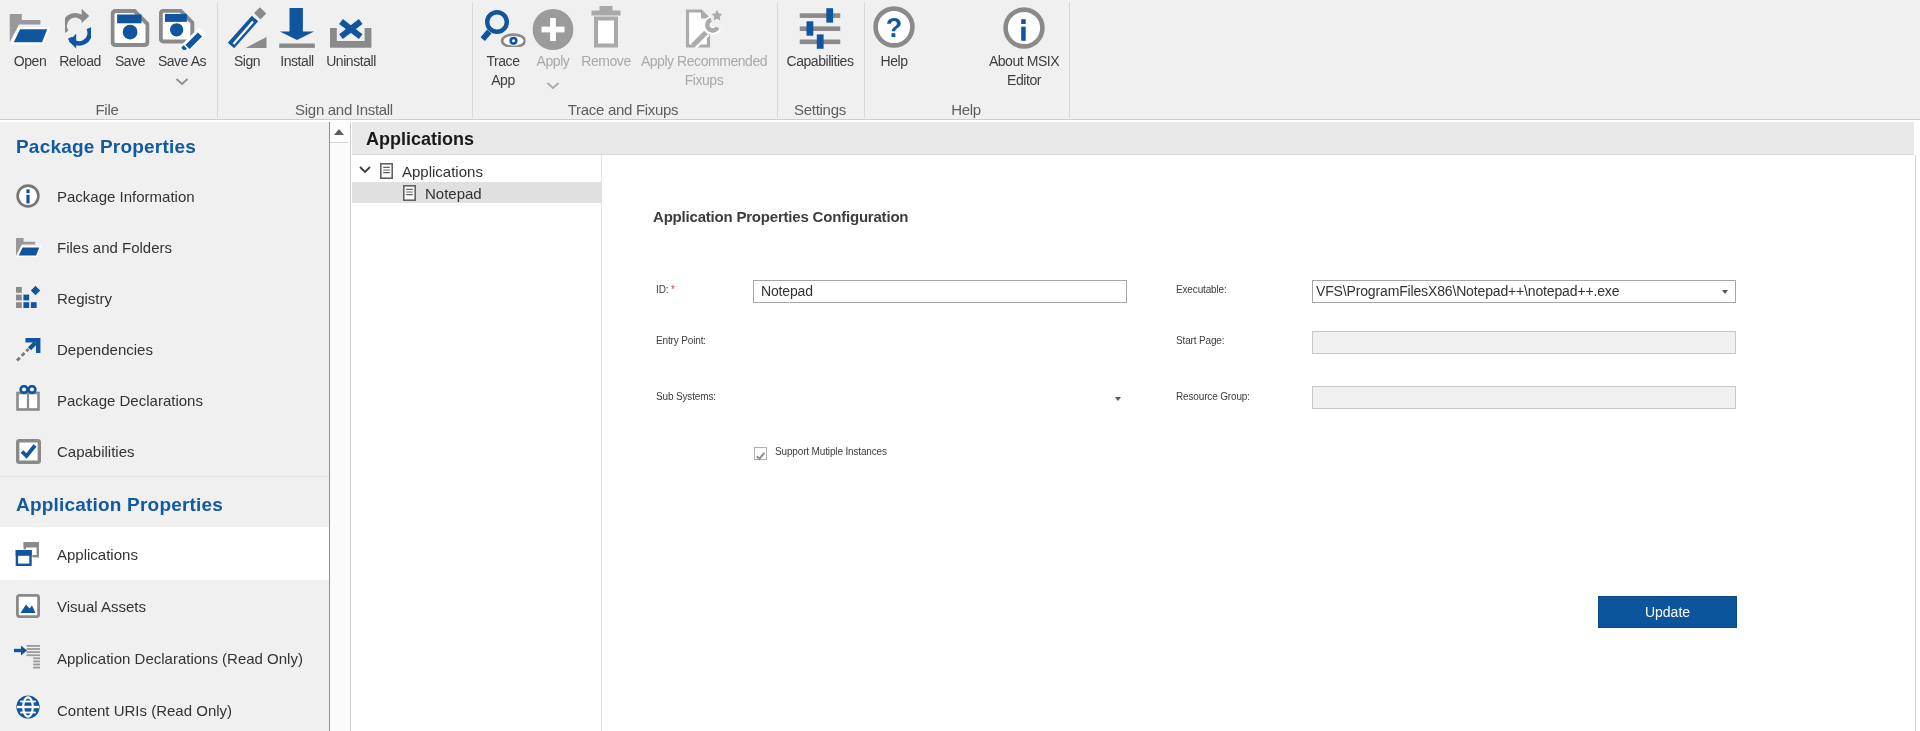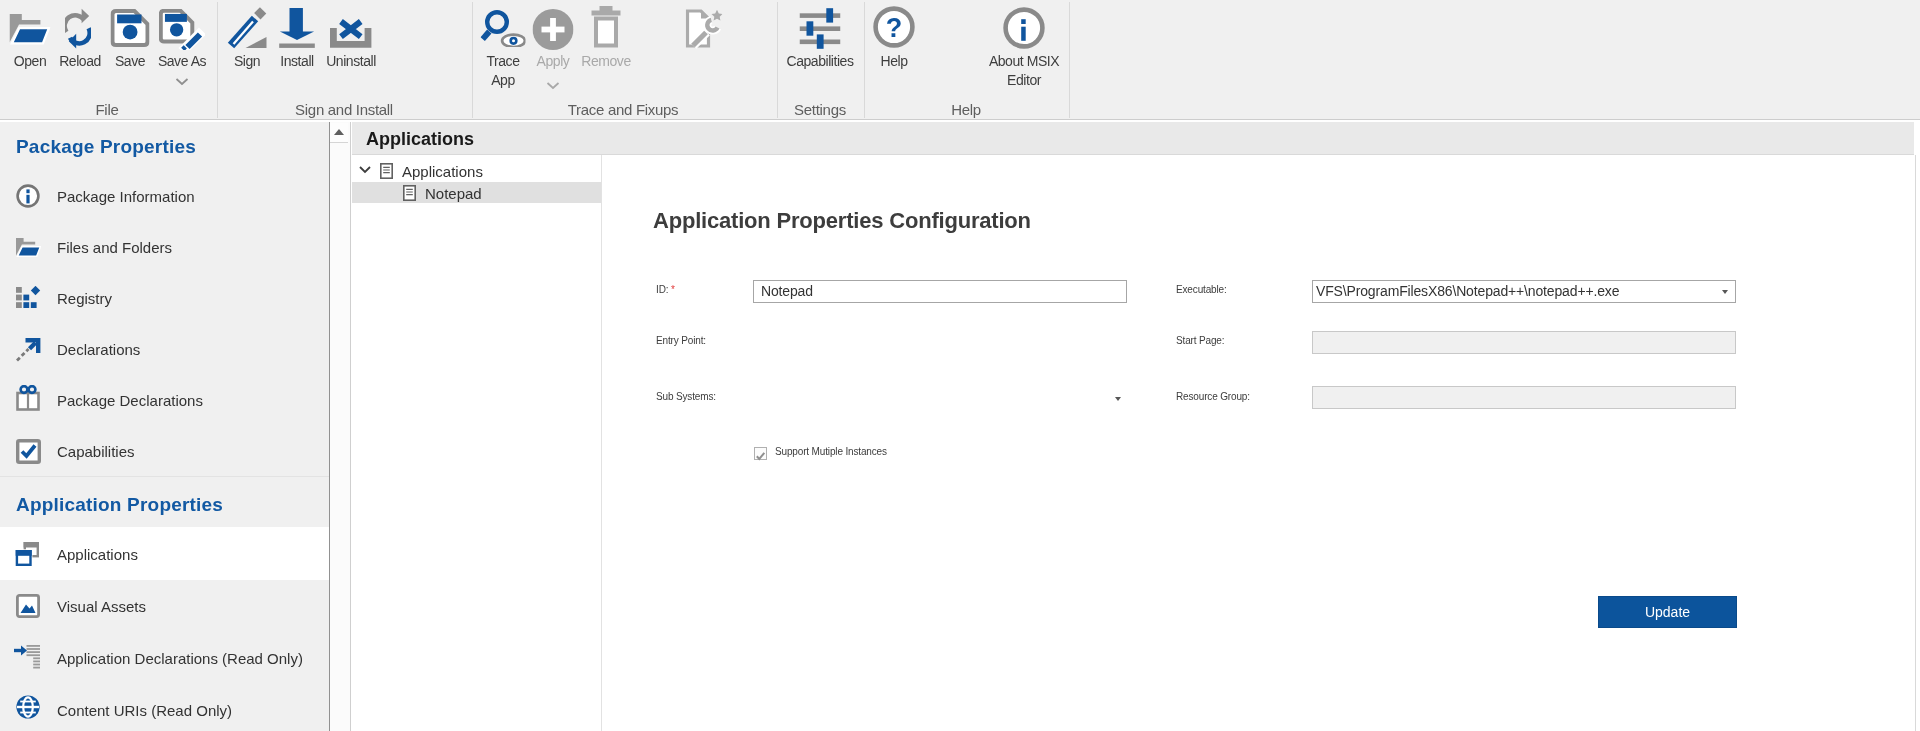--- a/index.html
+++ b/index.html
@@ -153,20 +153,21 @@
 <div class="rbtn gray" style="left:604px;width:200px">
 <svg class="ricon" style="top:9px" width="37" height="40" viewBox="0 0 37 40">
 <path d="M2 2 H15.5 L23 9.5 V37 H2 Z" fill="#fff" stroke="#ababab" stroke-width="3.2"></path>
 <path d="M15.5 2 V9.5 H23 Z" fill="#ababab"></path>
 <polygon points="31.5,0.7 33.3,4.4 37,4.9 34.2,7.7 34.9,11.6 31.5,9.7 28.1,11.6 28.8,7.7 26,4.9 29.7,4.4" fill="#ababab"></polygon>
 <path d="M7.5 36.5 L21 23" stroke="#fff" stroke-width="9.5"></path>
 <path d="M25.8 10.9 A5.4 5.4 0 1 0 32 18.6" stroke="#fff" stroke-width="8" fill="none"></path>
 <path d="M7.5 36.5 L20.5 23.5" stroke="#ababab" stroke-width="5.2"></path>
 <path d="M25.8 10.9 A5.4 5.4 0 1 0 32 18.6" stroke="#ababab" stroke-width="4.4" fill="none"></path>
 </svg>
+<div class="rlabel">Apply Recommended<br>Fixups</div>
 </div>
 
 <div class="rbtn" style="left:770px;width:100px">
 <svg class="ricon" style="top:8px" width="41" height="41" viewBox="0 0 41 41">
 <rect x="0" y="5.3" width="41" height="4.6" fill="#8a8a8a"></rect>
 <rect x="0" y="18.4" width="41" height="4.6" fill="#8a8a8a"></rect>
 <rect x="0" y="31.5" width="41" height="4.6" fill="#8a8a8a"></rect>
 <rect x="26.8" y="0.2" width="6.8" height="14.4" fill="#10559E"></rect>
 <rect x="7" y="13.3" width="6.8" height="14.4" fill="#10559E"></rect>
 <rect x="17.3" y="26.4" width="6.8" height="14.4" fill="#10559E"></rect>
@@ -214,21 +215,21 @@
 <rect x="7.4" y="16.2" width="5.8" height="5.8" fill="#10559E"></rect>
 <rect x="14.8" y="16.2" width="5.8" height="5.8" fill="#10559E"></rect>
 <rect x="16.2" y="1.2" width="6.6" height="6.6" fill="#10559E" transform="rotate(45 19.5 4.5)"></rect>
 </svg>
 <div class="navitem" style="top:290px">Registry</div>
 <svg class="navicon" style="left:15px;top:337px" width="26" height="25" viewBox="0 0 26 25">
 <path d="M2 23.5 L13.5 12" stroke="#7a7a7a" stroke-width="2.8" stroke-dasharray="4 2.6" fill="none"></path>
 <path d="M10.5 3.2 H23.2 V16" stroke="#10559E" stroke-width="4.4" fill="none"></path>
 <path d="M14.5 11.8 L20.5 5.8" stroke="#10559E" stroke-width="4.4"></path>
 </svg>
-<div class="navitem" style="top:341px">Declarations</div>
+<div class="navitem" style="top:341px">Dependencies</div>
 <svg class="navicon" style="left:16px;top:385px" width="24" height="27" viewBox="0 0 24 27">
 <rect x="1.5" y="8" width="21" height="16.5" fill="#fff" stroke="#8a8a8a" stroke-width="2.6"></rect>
 <line x1="12" y1="8" x2="12" y2="24.5" stroke="#8a8a8a" stroke-width="2.2"></line>
 <circle cx="8" cy="4.5" r="3.4" fill="none" stroke="#10559E" stroke-width="2.6"></circle>
 <circle cx="16" cy="4.5" r="3.4" fill="none" stroke="#10559E" stroke-width="2.6"></circle>
 </svg>
 <div class="navitem" style="top:392px">Package Declarations</div>
 <svg class="navicon" style="left:16px;top:439px" width="25" height="25" viewBox="0 0 25 25">
 <rect x="1.7" y="1.7" width="21.6" height="21.6" rx="1.5" fill="#fff" stroke="#8a8a8a" stroke-width="3.4"></rect>
 <path d="M6 12.5 L10.5 17 L19 6.5" stroke="#10559E" stroke-width="3.8" fill="none"></path>
@@ -294,21 +295,21 @@
 <path d="M3.2 4.3 H9.8 M3.2 7 H9.8 M3.2 9.7 H9.8" stroke="#616161" stroke-width="1.2"></path>
 </svg>
 <div class="treerow" style="left:50px;top:8px">Applications</div>
 <svg class="abs" style="left:51px;top:30px" width="13" height="16" viewBox="0 0 13 16">
 <rect x="0.8" y="0.8" width="11.4" height="14.4" fill="#fff" stroke="#616161" stroke-width="1.6"></rect>
 <path d="M3.2 4.3 H9.8 M3.2 7 H9.8 M3.2 9.7 H9.8" stroke="#616161" stroke-width="1.2"></path>
 </svg>
 <div class="treerow" style="left:73px;top:30px">Notepad</div>
 </div>
 <div id="form">
-<div class="abs" style="left:51px;top:53px;font-size:22px;letter-spacing:-0.2px;font-weight:bold;color:#3d3d3d">Application Properties Configuration</div>
+<div class="abs" style="left:51px;top:53px;font-size:15px;letter-spacing:-0.2px;font-weight:bold;color:#3d3d3d">Application Properties Configuration</div>
 <div class="flabel" style="left:54px;top:129px">ID: <span style="color:#e23b3b">*</span></div>
 <div class="finput" style="left:151px;top:125px;width:374px;height:23px;box-sizing:border-box">Notepad</div>
 <div class="flabel" style="left:574px;top:129px">Executable:</div>
 <div class="finput" style="left:710px;top:125px;width:423.5px;height:23px;box-sizing:border-box;padding-left:3px">VFS\ProgramFilesX86\Notepad++\notepad++.exe</div>
 <div class="combo-arrow" style="left:1120px;top:134.5px"></div>
 <div class="flabel" style="left:54px;top:179.5px">Entry Point:</div>
 <div class="flabel" style="left:574px;top:179.5px">Start Page:</div>
 <div class="fdisabled" style="left:710px;top:175.5px;width:423.5px;height:23px;box-sizing:border-box"></div>
 <div class="flabel" style="left:54px;top:235.5px">Sub Systems:</div>
 <div class="combo-arrow" style="left:512.5px;top:241.5px"></div>

